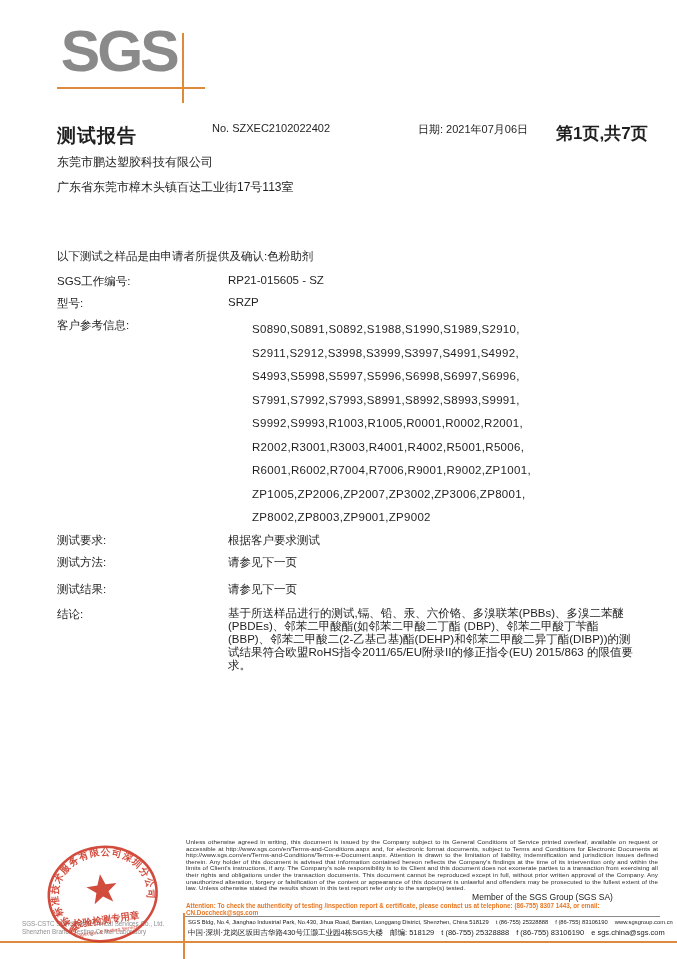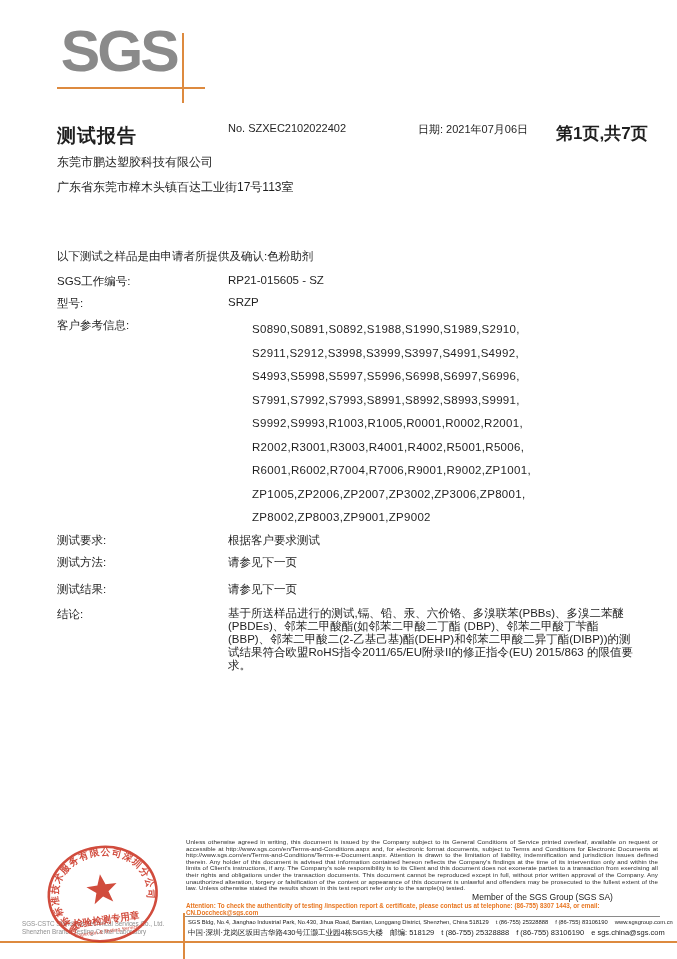--- a/index.html
+++ b/index.html
@@ -17,21 +17,21 @@
     font-size:58px; font-weight:bold; color:#8a8a8a;
     letter-spacing:-3px; transform:scaleX(1.02);
     line-height:1;
   }
   .logo-hline { position:absolute; left:57px; top:87px; width:148px; height:2px; background:#dd8a3f; }
   .logo-vline { position:absolute; left:182px; top:33px; width:2px; height:70px; background:#dd8a3f; }
 
   
   .hdr { position:absolute; top:119px; left:0; width:677px; height:22px; }
   .hdr .title { position:absolute; left:57px; top:4px; font-size:19px; font-weight:bold; letter-spacing:1px; }
-  .hdr .no    { position:absolute; left:228px; top:3px; font-size:11px; }
+  .hdr .no    { position:absolute; left:212px; top:3px; font-size:11px; }
   .hdr .date  { position:absolute; left:418px; top:3px; font-size:11px; }
   .hdr .pg    { position:absolute; left:556px; top:3px; font-size:17px;font-weight:bold; }
 
   
   .applicant { position:absolute; left:57px; top:150px; font-size:12px; line-height:25px; }
 
   
   .intro { position:absolute; left:57px; top:249px; font-size:11.5px; }
 
   

